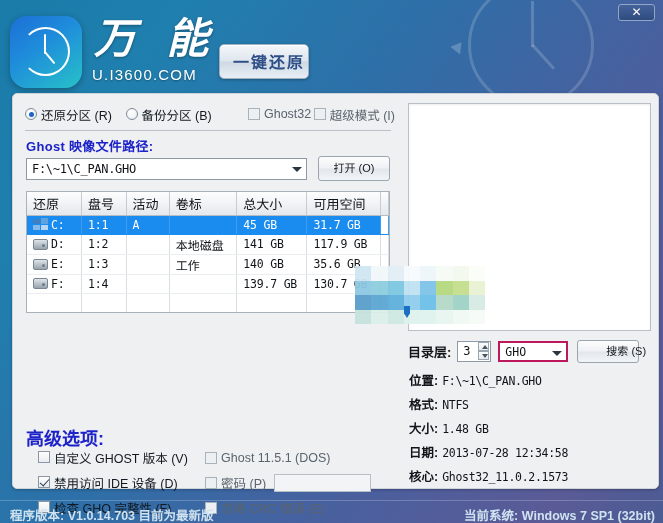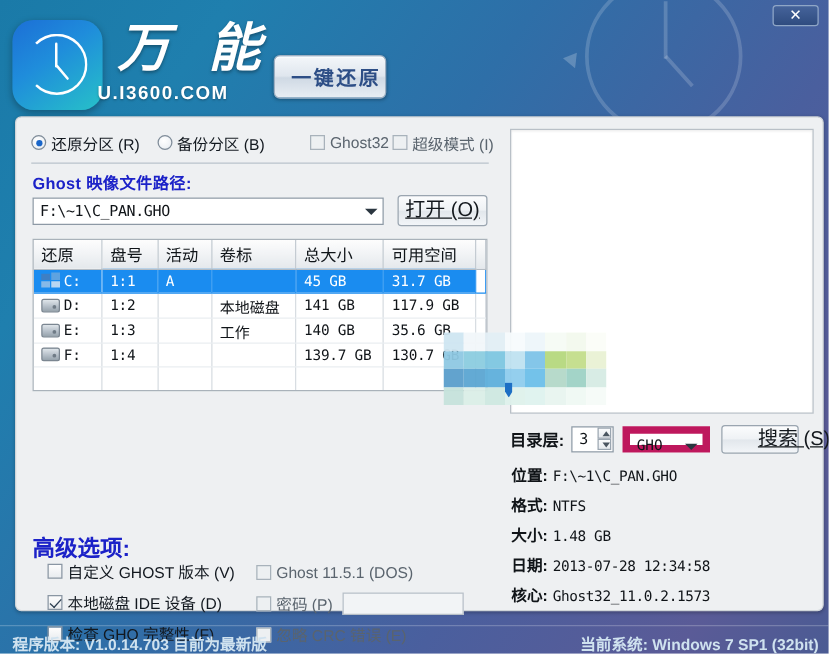--- a/index.html
+++ b/index.html
@@ -68,22 +68,22 @@
   
   .brand-cn {
     position: absolute; left: 94px; top: 4px;
     font-family: "DejaVu Serif", "Liberation Serif", serif;
     font-size: 42px; font-style: italic; font-weight: 700;
     color: #ffffff; letter-spacing: 8px;
     text-shadow: 0 1px 3px rgba(0,0,0,0.35);
     white-space: nowrap;
   }
   .brand-url {
-    position: absolute; left: 78px; top: 66px;
-    font-size: 15px; font-weight: 700; color: #ffffff;
+    position: absolute; left: 92px; top: 66px;
+    font-size: 15px; font-weight: 400; color: #ffffff;
     letter-spacing: 1.2px;
     text-shadow: 0 1px 2px rgba(0,0,0,0.35);
   }
   .tagline {
     position: absolute; left: 219px; top: 44px;
     padding: 4px 3px 5px 13px;
     border-radius: 5px;
     background: linear-gradient(to bottom, #f4f7fa 0%, #dfe6ee 48%, #cfd9e4 52%, #e8eef4 100%);
     border: 1px solid #9fb0c2;
     color: #2d4e86;
@@ -178,24 +178,23 @@
     position: absolute; right: 4px; top: 8px;
     width: 0; height: 0;
     border-left: 5px solid transparent;
     border-right: 5px solid transparent;
     border-top: 5px solid #2b3640;
   }
   .btn {
     background: linear-gradient(to bottom, #fbfcfd 0%, #eff2f5 47%, #e2e7ec 53%, #f2f5f8 100%);
     border: 1px solid #9aa5b0;
     border-radius: 3px;
-    font-size: 16px; color: #13181d;
+    font-size: 11px; color: #13181d;
     text-align: center; cursor: pointer;
     white-space: nowrap;
-    text-decoration: underline;
   }
   .btn-open {
     position: absolute; left: 305px; top: 62px;
     width: 72px; height: 25px; line-height: 23px;
   }
 
   
   .table-wrap {
     position: absolute; left: 13px; top: 97px;
     width: 364px; height: 122px;
@@ -326,21 +325,21 @@
   .spin .dn { top: 9px; }
   .spin .up::after, .spin .dn::after {
     content: ''; position: absolute; left: 2.5px;
     width: 0; height: 0;
     border-left: 3px solid transparent; border-right: 3px solid transparent;
   }
   .spin .up::after { top: 2px; border-bottom: 4px solid #4a5560; }
   .spin .dn::after { top: 2px; border-top: 4px solid #4a5560; }
   .ext-combo {
     margin-left: 7px; width: 70px; height: 21px;
-    background: #ffffff; border: 6px solid #be185d;
+    background: #ffffff; border: 2px solid #be185d;
     font-size: 11.5px; color: #101418; line-height: 19px;
     padding-left: 5px; position: relative;
     font-family: "DejaVu Sans Mono", monospace;
   }
   .ext-combo .combo-arrow { top: 8px; }
   .btn-search { margin-left: 9px; width: 62px; height: 23px; line-height: 21px; padding-left: 28px; }
 
   
   .info {
     position: absolute; left: 10px; top: 276px;
@@ -530,21 +529,21 @@
             <label class="chk dim">
               <span class="box"></span>
               <span>Ghost 11.5.1 (DOS)</span>
             </label>
           </div>
         </div>
         <div class="adv-row">
           <div class="adv-col-a">
             <label class="chk on">
               <span class="box"></span>
-              <span>本地磁盘 IDE 设备 (D)</span>
+              <span>禁用访问 IDE 设备 (D)</span>
             </label>
           </div>
           <div class="adv-col-b">
             <label class="chk dim">
               <span class="box"></span>
               <span>密码 (P)</span>
             </label>
             <span class="pw-input"></span>
           </div>
         </div>

